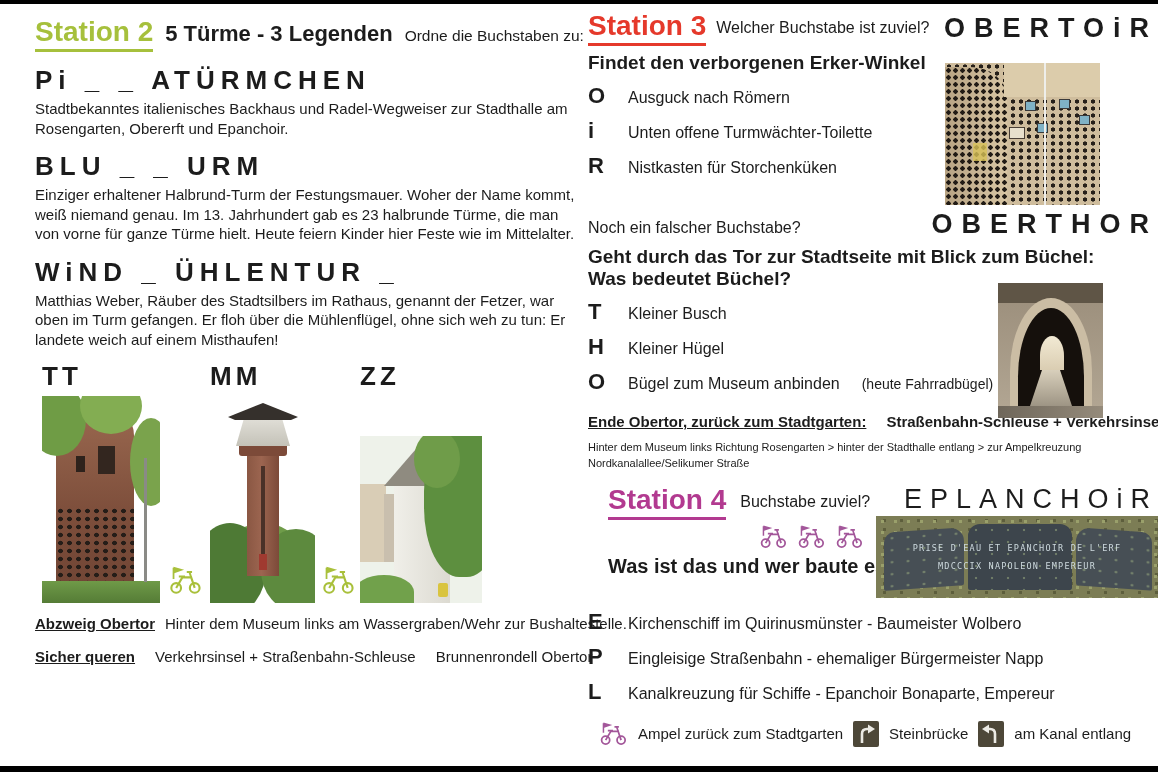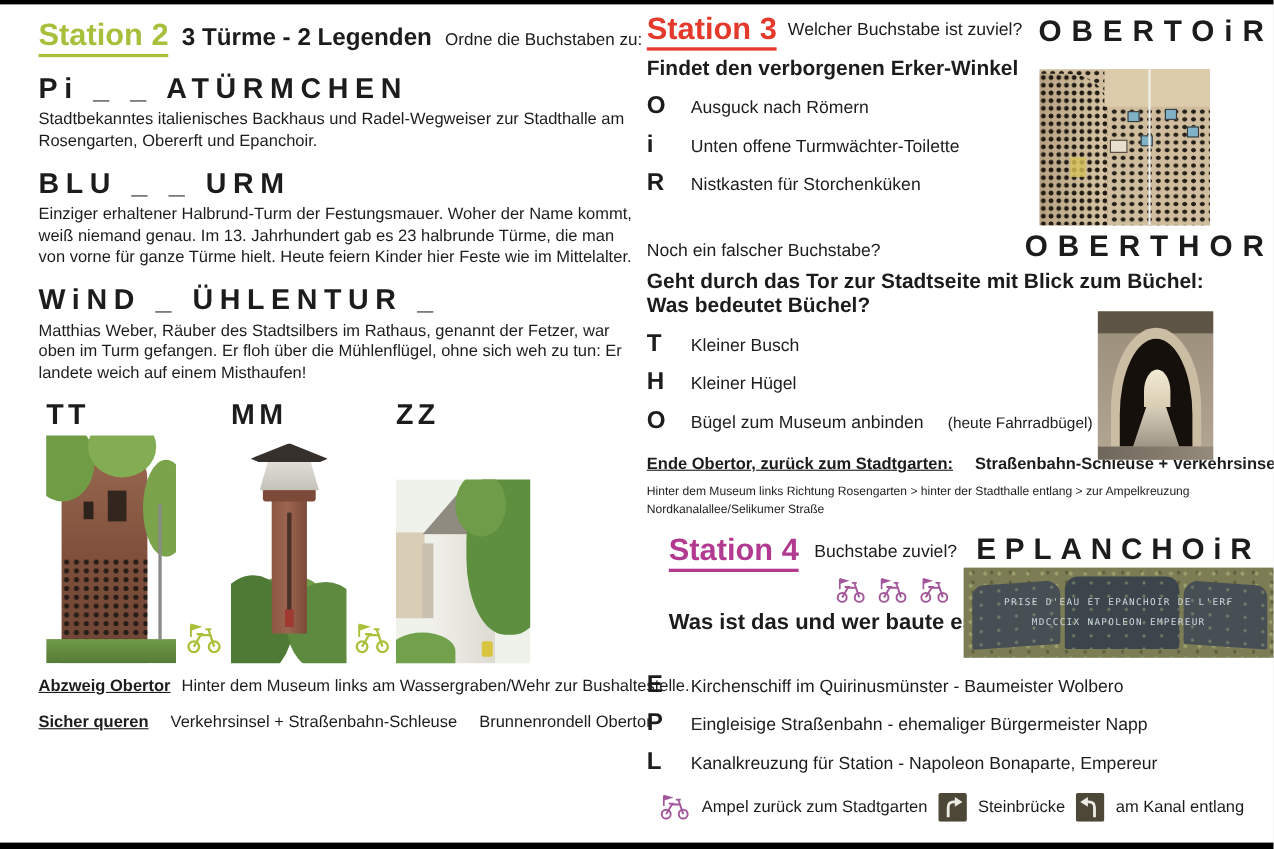--- a/index.html
+++ b/index.html
@@ -135,21 +135,21 @@
   .note{font-size:14px;}
   .s3q1 .opt{max-width:350px;}
   .row2{display:flex;align-items:baseline;margin-top:30px;}
   .q2{font-size:16px;}
   .endrow{display:flex;align-items:center;gap:10px;margin-top:14px;font-size:15px;white-space:nowrap;}
   .endtext{font-weight:700;}
   .route{font-size:11px;line-height:1.45;margin:6px 0 0 0;max-width:560px;}
 
   .s4block{position:relative;margin-top:12px;min-height:116px;margin-left:20px;}
   .s4line1{display:flex;align-items:center;gap:14px;white-space:nowrap;}
-  .s4letters{position:absolute;top:0;right:12px;font-size:27px;font-weight:700;letter-spacing:8px;white-space:nowrap;}
+  .s4letters{position:absolute;top:0;right:0;font-size:27px;font-weight:400;letter-spacing:8px;white-space:nowrap;}
   .trikes3{display:flex;gap:8px;margin:4px 0 0 150px;}
   .s4prompt{font-size:20px;font-weight:700;margin-top:6px;}
   .s4foot{display:flex;align-items:center;gap:10px;margin-top:16px;font-size:15px;white-space:nowrap;margin-left:10px;}
   .turnicon{width:26px;height:26px;flex:0 0 auto;}
 </style>
 </head>
 <body>
 
 <div class="page">
   <div class="edge top"></div>
@@ -166,21 +166,21 @@
         <path d="M13 13 L20 13" stroke="currentColor" stroke-width="2.4" fill="none"></path>
         <path d="M27 14 L25 8" stroke="currentColor" stroke-width="2.2" fill="none"></path>
         <path d="M22 8 L28 8" stroke="currentColor" stroke-width="2.2" fill="none"></path>
       </symbol>
     </defs>
   </svg>
 
   <div class="col col-left">
     <div class="hdr2">
       <span class="st-title green">Station 2</span>
-      <span class="hdr2-sub">3 Türme - 2 Legenden</span>
+      <span class="hdr2-sub">5 Türme - 3 Legenden</span>
       <span class="hdr2-instr">Ordne die Buchstaben zu:</span>
     </div>
 
     <div class="word">Pi _ _ ATÜRMCHEN</div>
     <p class="desc">Stadtbekanntes italienisches Backhaus und Radel-Wegweiser zur Stadthalle am Rosengarten, Obererft und Epanchoir.</p>
 
     <div class="word">BLU _ _ URM</div>
     <p class="desc">Einziger erhaltener Halbrund-Turm der Festungsmauer. Woher der Name kommt, weiß niemand genau. Im 13. Jahrhundert gab es 23 halbrunde Türme, die man von vorne für ganze Türme hielt. Heute feiern Kinder hier Feste wie im Mittelalter.</p>
 
     <div class="word">WiND _ ÜHLENTUR _</div>
@@ -361,21 +361,21 @@
     <div class="opt">
       <span class="okey">E</span>
       <span class="otext">Kirchenschiff im Quirinusmünster - Baumeister Wolbero</span>
     </div>
     <div class="opt">
       <span class="okey">P</span>
       <span class="otext">Eingleisige Straßenbahn - ehemaliger Bürgermeister Napp</span>
     </div>
     <div class="opt">
       <span class="okey">L</span>
-      <span class="otext">Kanalkreuzung für Station - Napoleon Bonaparte, Empereur</span>
+      <span class="otext">Kanalkreuzung für Schiffe - Epanchoir Bonaparte, Empereur</span>
     </div>
 
     <div class="s4foot">
       <svg class="trike tk-purple" viewBox="0 0 40 34">
           <use href="#trike"></use>
         </svg>
       <span>Ampel zurück zum Stadtgarten</span>
       <svg class="turnicon" viewBox="0 0 26 26">
         <rect x="0" y="0" width="26" height="26" rx="2" fill="#4d4738"></rect>
         <path d="M9 22 V13 Q9 8 14 8 H16" stroke="#eceae4" stroke-width="2.6" fill="none"></path>

